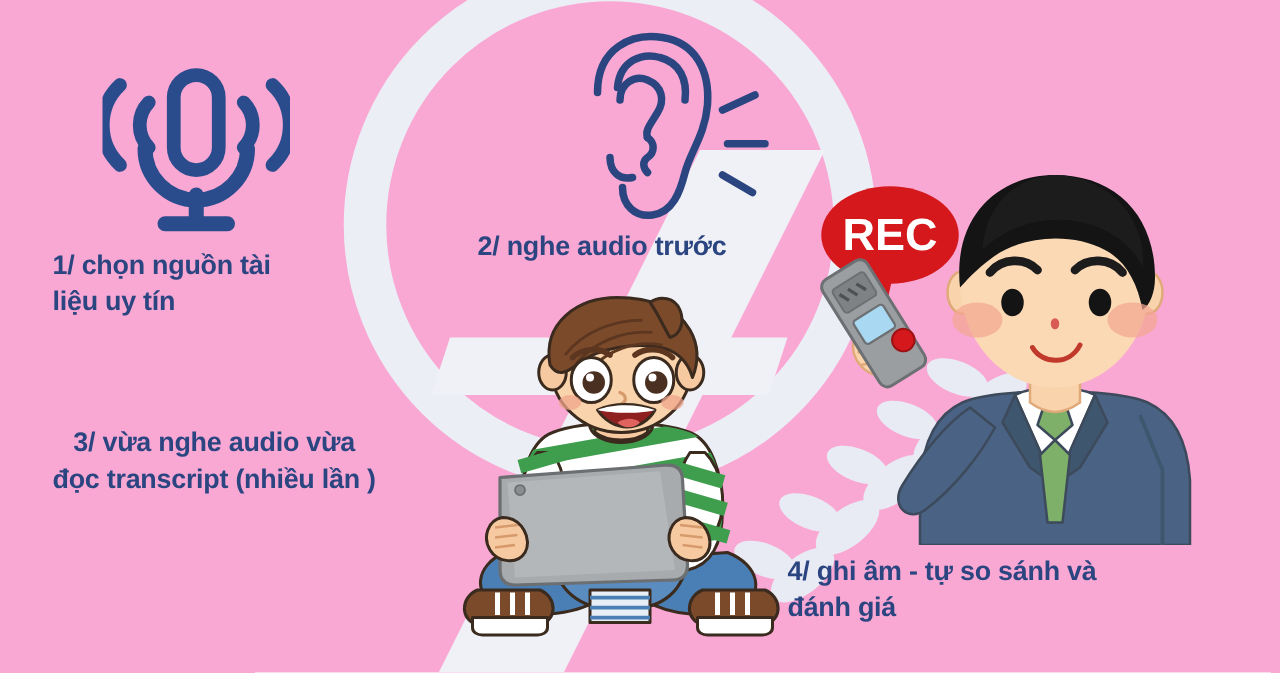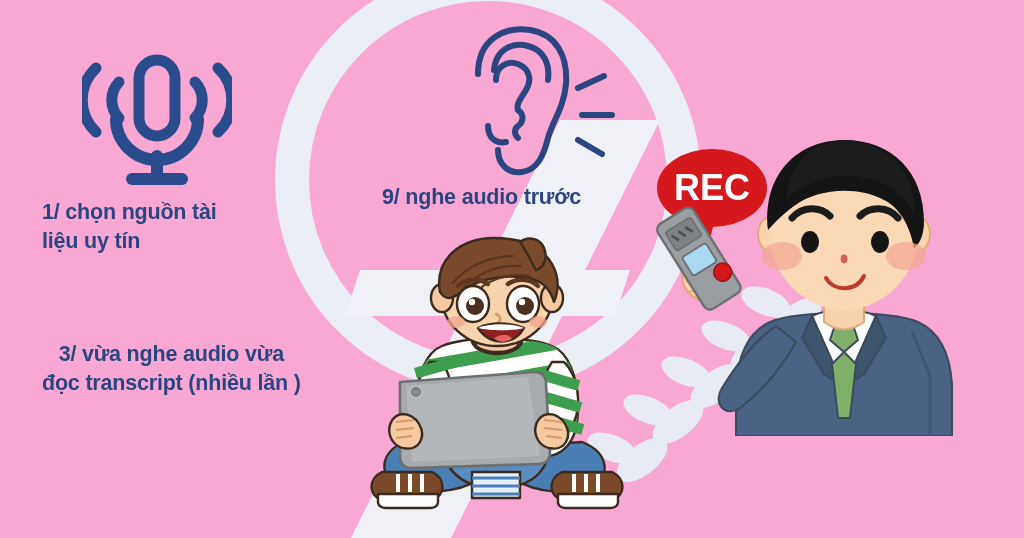--- a/index.html
+++ b/index.html
@@ -130,21 +130,21 @@
 
       <path d="M66 88 C72 92 72 100 66 104 C62 107 62 112 66 116"></path>
       <path d="M36 104 C36 116 44 122 54 120"></path>
 
       <path d="M126 66 L152 54"></path>
       <path d="M130 93 L160 93"></path>
       <path d="M126 118 L150 132"></path>
     </g>
   </svg>
 
-  <div class="caption" id="caption-2">9/ nghe audio trước</div>
+  <div class="caption" id="caption-2">2/ nghe audio trước</div>
 
   <svg id="boy-illus" viewBox="0 0 258 278">
     <g stroke="#3b2a1e" stroke-width="2.4" stroke-linejoin="round">
 
       <path d="M36 206 C12 216 10 240 30 250 C52 260 92 256 110 244
                C124 234 118 214 100 210 Z" fill="#4a7fb5"></path>
       <path d="M214 206 C240 216 244 240 224 250 C202 260 166 256 148 244
                C134 234 140 214 158 210 Z" fill="#4a7fb5"></path>
       <path d="M76 196 C70 222 84 244 110 250 L148 250 C174 244 186 222 180 196
                C160 186 96 186 76 196 Z" fill="#5a8cc0"></path>
@@ -342,14 +342,16 @@
 
       <ellipse cx="130" cy="130" rx="20" ry="14" fill="#f3a692" opacity="0.72"></ellipse>
       <ellipse cx="254" cy="130" rx="20" ry="14" fill="#f3a692" opacity="0.72"></ellipse>
 
       <ellipse cx="192" cy="133" rx="3.4" ry="4.4" fill="#d95b55"></ellipse>
 
       <path d="M174 152 C182 166 204 166 212 150" fill="none" stroke="#c0392b" stroke-width="4" stroke-linecap="round"></path>
     </g>
   </svg>
 
+  <div class="caption" id="caption-4">4/ ghi âm - tự so sánh và
+đánh giá</div>
 
 </div>
 
 </body></html>

